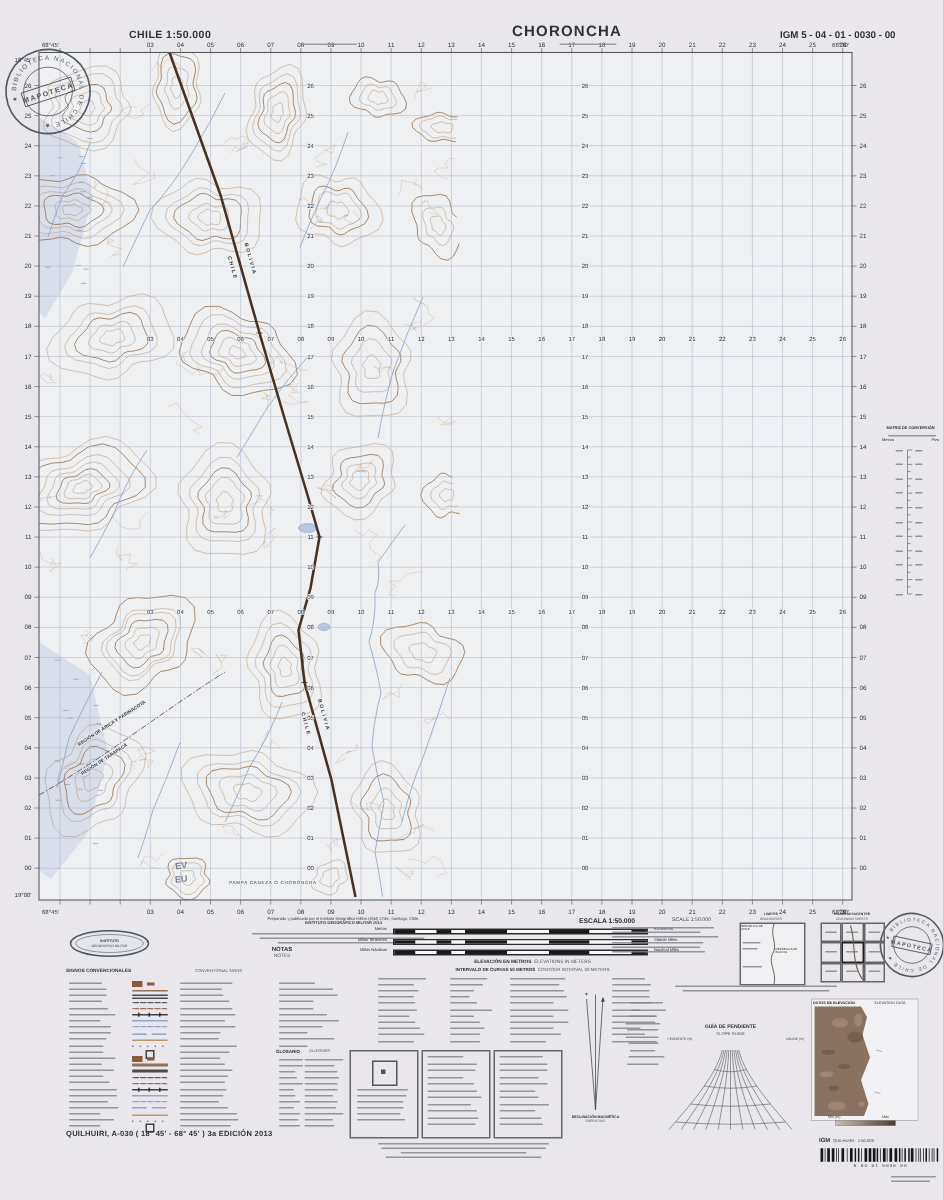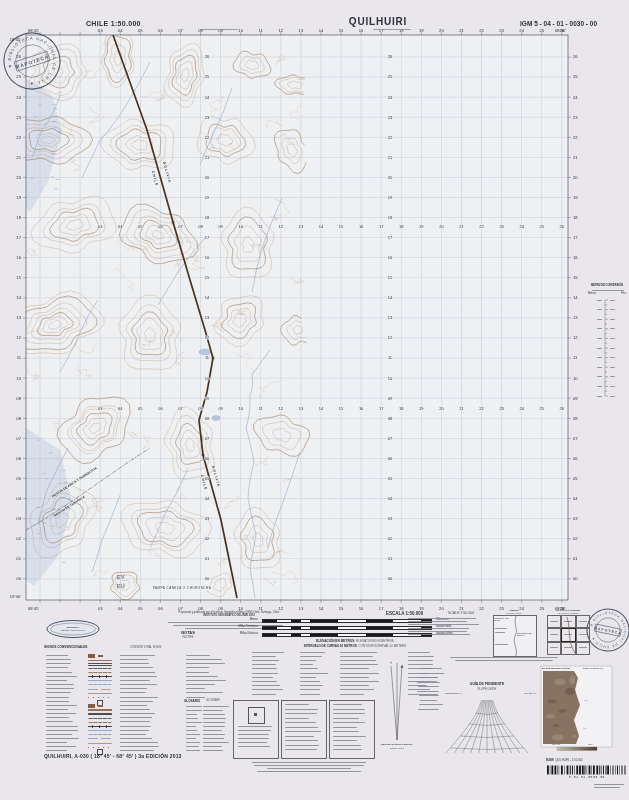--- a/index.html
+++ b/index.html
@@ -744,21 +744,21 @@
         <line x1="605" y1="372" x2="607" y2="372"></line>
         <line x1="605" y1="376.8" x2="608.2" y2="376.8"></line>
         <line x1="605" y1="381.6" x2="607" y2="381.6"></line>
         <line x1="605" y1="386.4" x2="608.2" y2="386.4"></line>
         <line x1="605" y1="391.2" x2="607" y2="391.2"></line>
         <line x1="605" y1="396" x2="608.2" y2="396"></line>
       </g>
     </svg>
 
   <div class="abs bold" style="left:86px;top:20px;font-size:7px;letter-spacing:.3px;">CHILE 1:50.000</div>
-  <div class="abs bold" style="left:278px;top:16px;width:200px;text-align:center;font-size:10px;letter-spacing:.8px;">QUILHUIRI</div>
+  <div class="abs bold" style="left:278px;top:16px;width:200px;text-align:center;font-size:10px;letter-spacing:.8px;">CHORONCHA</div>
   <div class="abs bold" style="left:447px;top:20px;width:150px;text-align:right;font-size:6.5px;">IGM 5 - 04 - 01 - 0030 - 00</div>
 
   <div id="foot" class="abs" style="left:0;top:0;width:629px;height:800px;">
       <div class="tl" style="left: 200px; top: 28.5px; width: 38px; height: 0.9px; background: rgb(141, 144, 153);"></div>
       <div class="tl" style="left: 373px; top: 28.5px; width: 38px; height: 0.9px; background: rgb(141, 144, 153);"></div>
       <div class="abs" style="left:586px;top:284px;width:42px;text-align:center;font-size:2.6px;font-weight:bold;">MATRIZ DE CONVERSIÓN</div>
       <div class="tl" style="left: 592px; top: 289.5px; width: 32px; height: 0.8px;"></div>
       <div class="abs" style="left:588px;top:292px;width:38px;display:flex;justify-content:space-between;font-size:2.6px;">
         <span>Metros</span>
         <span>Pies</span>

